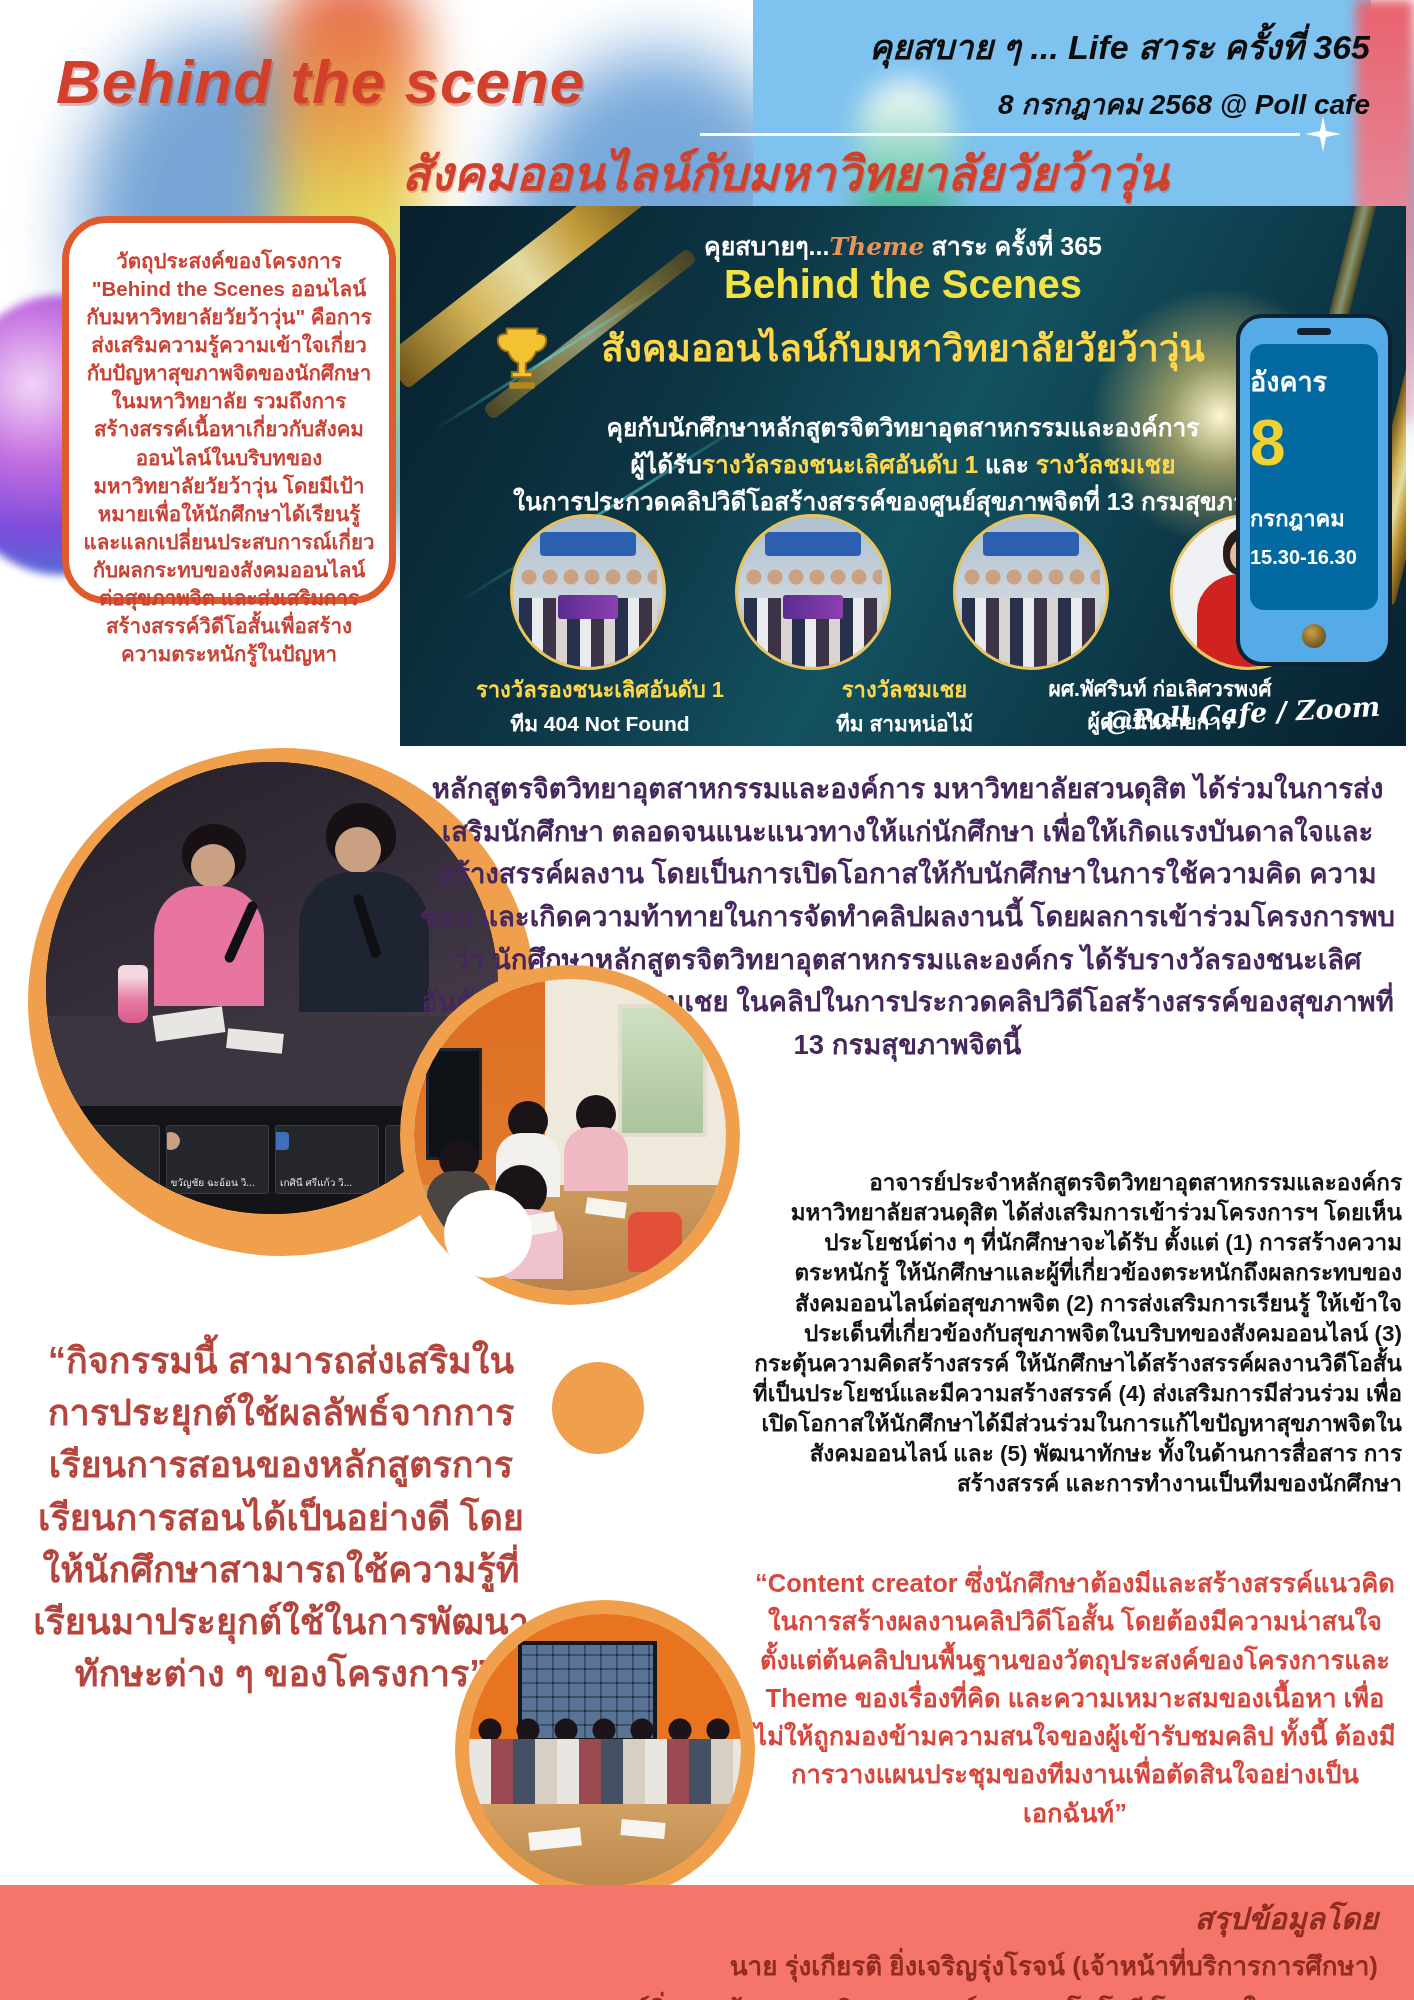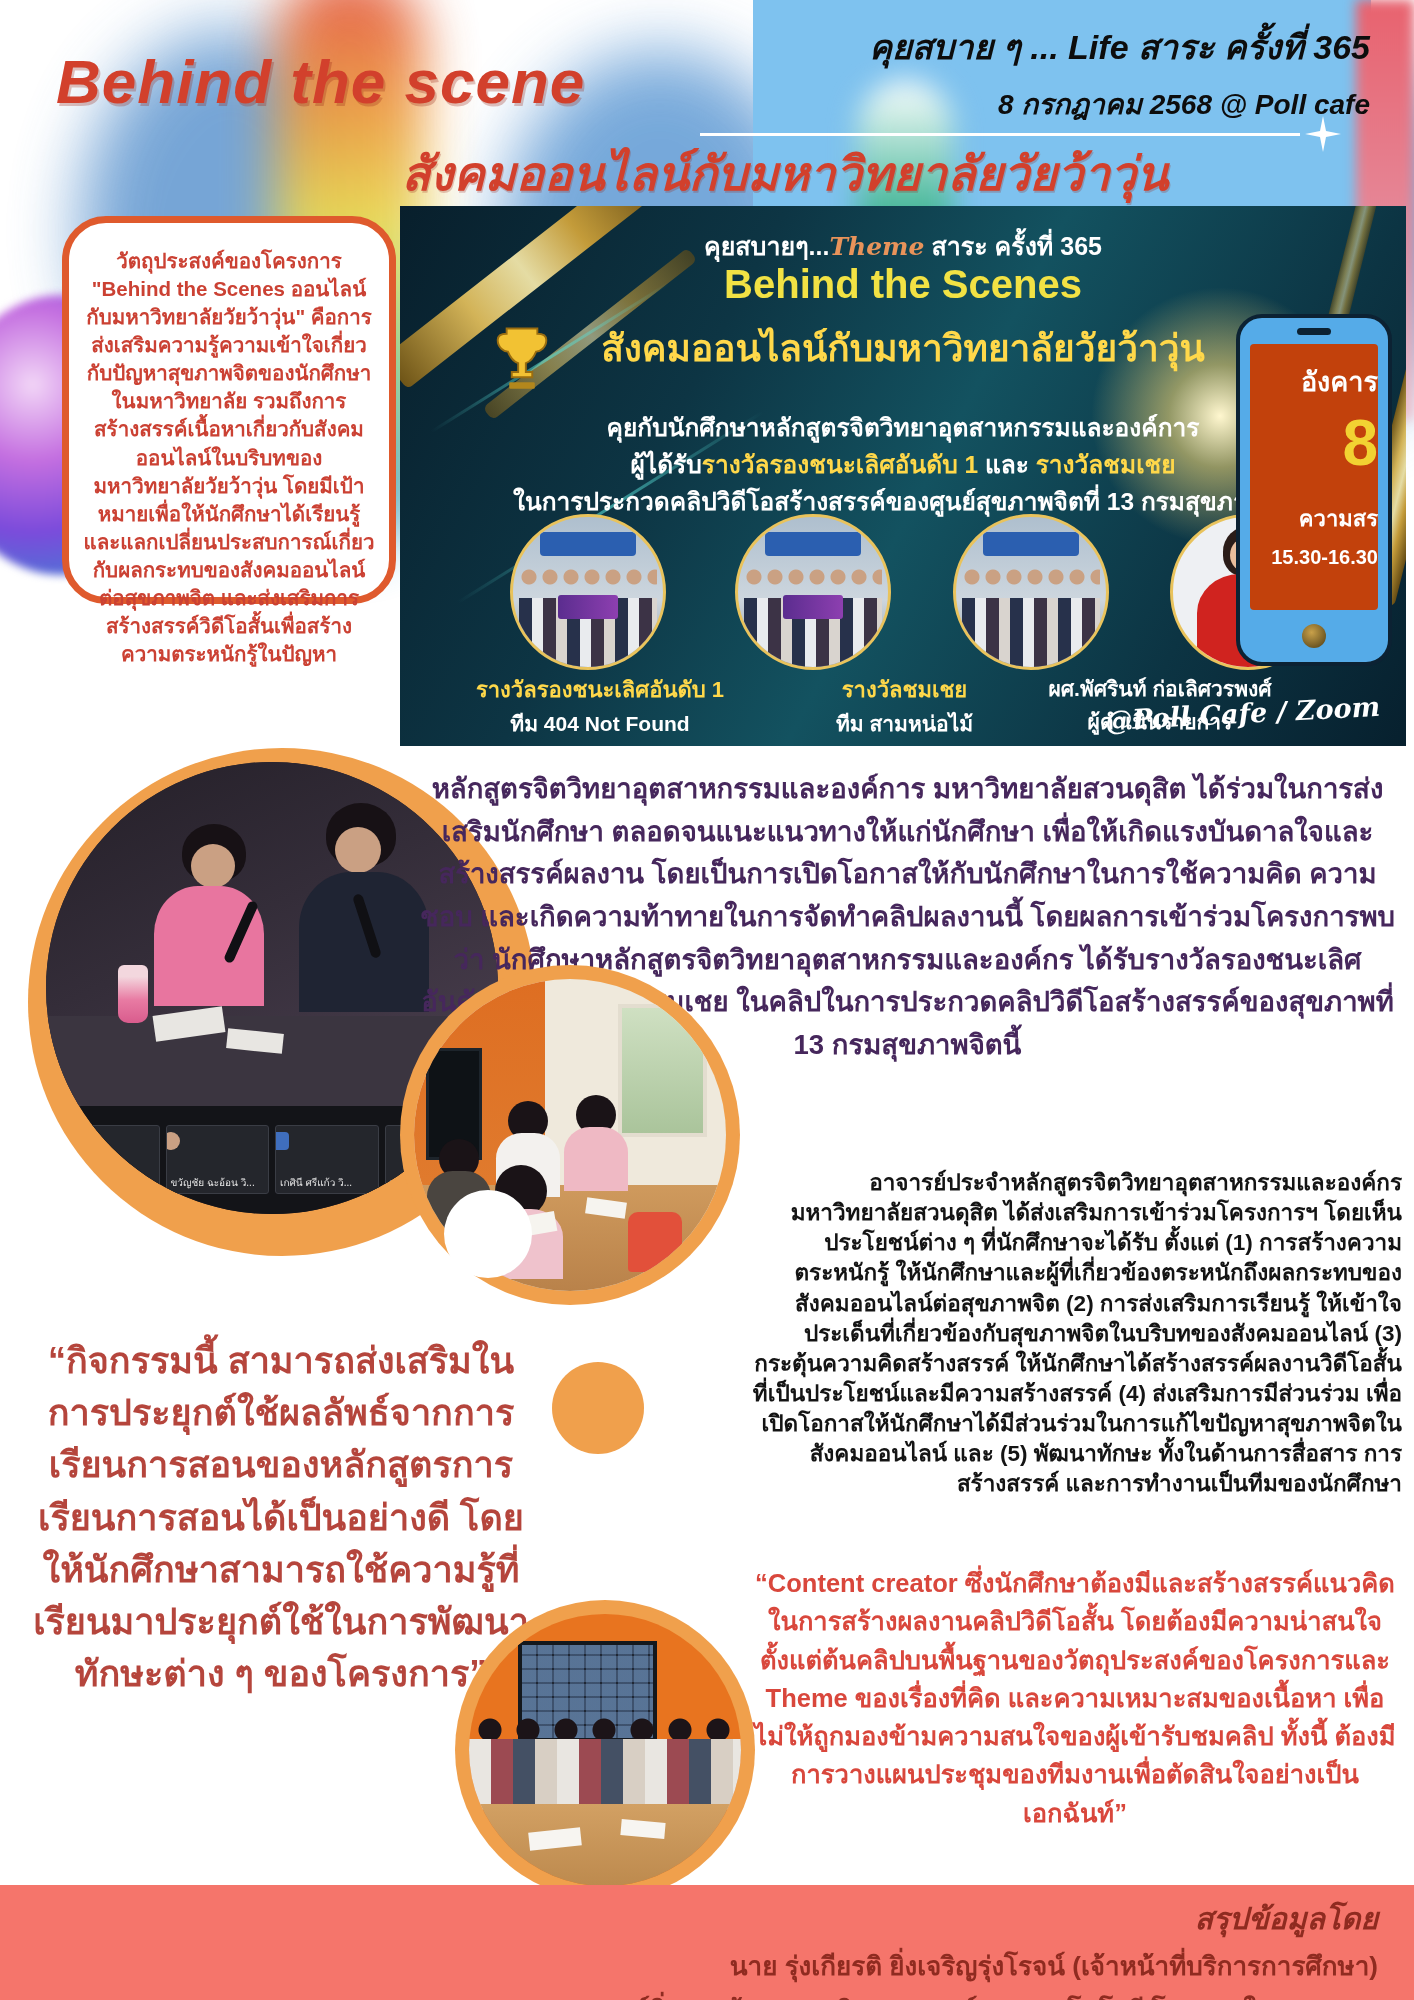--- a/index.html
+++ b/index.html
@@ -81,22 +81,22 @@
   .host-body{position:absolute;left:16%;top:38%;width:68%;height:62%;border-radius:42% 42% 0 0;background:#d0231f;}
   .bcap{position:absolute;text-align:center;font-weight:700;}
   .bcap-l1{color:#ffd84a;font-size:22px;}
   .bcap-l2{color:#ffffff;font-size:21px;}
   .cap1{left:5px;top:466px;width:390px;}
   .cap2{left:392px;top:466px;width:225px;}
   .cap3{left:615px;top:466px;width:290px;}
   .phone{position:absolute;left:836px;top:108px;width:156px;height:352px;background:#55abe8;
          border:4px solid #0c2233;border-radius:26px;box-sizing:border-box;z-index:2;}
   .phone-speaker{position:absolute;left:50%;top:10px;width:34px;height:7px;margin-left:-17px;border-radius:4px;background:#0c2233;}
-  .phone-screen{position:absolute;left:10px;top:26px;right:10px;bottom:52px;background:#c2410c;border-radius:4px;
-                text-align:right;color:#fff;font-weight:700;}
+  .phone-screen{position:absolute;left:10px;top:26px;right:10px;bottom:52px;background:#0369a1;border-radius:14px;
+                text-align:left;color:#fff;font-weight:700;}
   .ps-day{margin-top:16px;font-size:27px;}
   .ps-date{margin-top:8px;font-size:64px;color:#f2d232;line-height:1;}
   .ps-month{margin-top:26px;font-size:22px;}
   .ps-time{margin-top:10px;font-size:20px;}
   .phone-cam{position:absolute;left:50%;bottom:14px;width:24px;height:24px;margin-left:-12px;border-radius:50%;
              background:radial-gradient(circle at 40% 35%,#c9a14a,#4a3a14);}
   .venue{position:absolute;right:26px;top:492px;color:#ffffff;font-size:27px;font-weight:700;font-style:italic;
          font-family:"DejaVu Serif",serif;transform:rotate(-3deg);white-space:nowrap;}
 
   
@@ -276,21 +276,21 @@
     <div class="bcap cap3">
       <div class="bcap-l2" style="color:#fff;font-size:21px;margin-top:0;">ผศ.พัศรินท์ ก่อเลิศวรพงศ์</div>
       <div class="bcap-l2">ผู้ดำเนินรายการ</div>
     </div>
 
     <div class="phone">
       <div class="phone-speaker"></div>
       <div class="phone-screen">
         <div class="ps-day">อังคาร</div>
         <div class="ps-date">8</div>
-        <div class="ps-month">ความสร</div>
+        <div class="ps-month">กรกฎาคม</div>
         <div class="ps-time">15.30-16.30</div>
       </div>
       <div class="phone-cam"></div>
     </div>
 
     <div class="venue">@Poll Cafe / Zoom</div>
   </div>
 
   <div class="abs para1">หลักสูตรจิตวิทยาอุตสาหกรรมและองค์การ มหาวิทยาลัยสวนดุสิต ได้ร่วมในการส่งเสริมนักศึกษา ตลอดจนแนะแนวทางให้แก่นักศึกษา เพื่อให้เกิดแรงบันดาลใจและสร้างสรรค์ผลงาน โดยเป็นการเปิดโอกาสให้กับนักศึกษาในการใช้ความคิด ความชอบ และเกิดความท้าทายในการจัดทำคลิปผลงานนี้ โดยผลการเข้าร่วมโครงการพบว่า นักศึกษาหลักสูตรจิตวิทยาอุตสาหกรรมและองค์กร ได้รับรางวัลรองชนะเลิศอันดับ 1 และรางวัลชมเชย ในคลิปในการประกวดคลิปวิดีโอสร้างสรรค์ของสุขภาพที่ 13 กรมสุขภาพจิตนี้</div>
 

